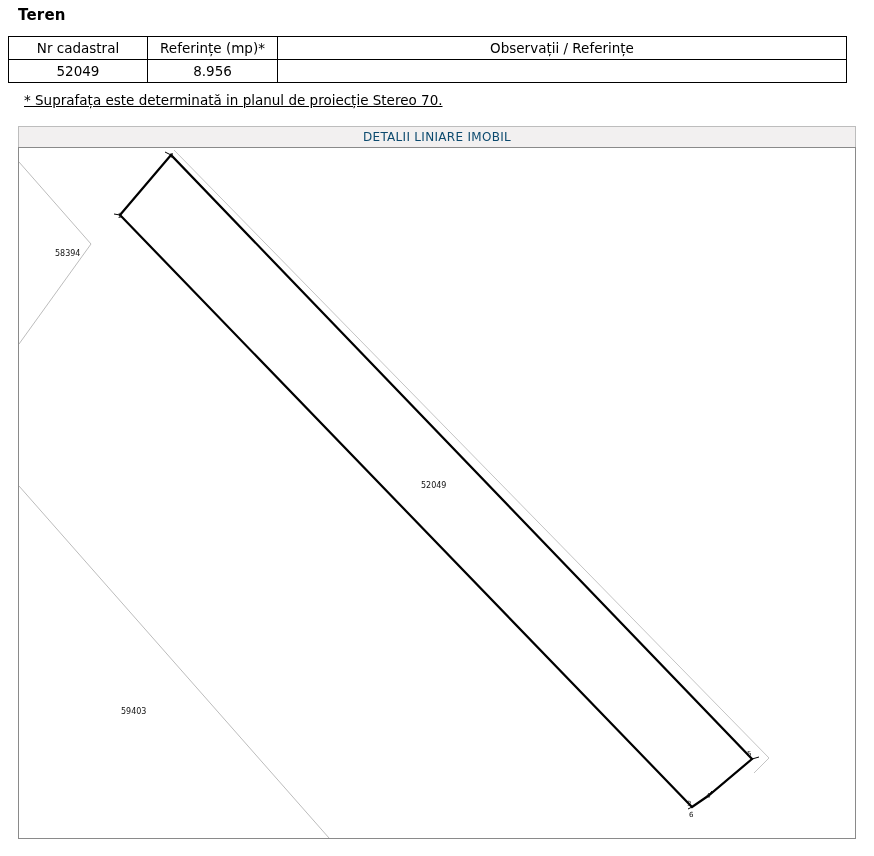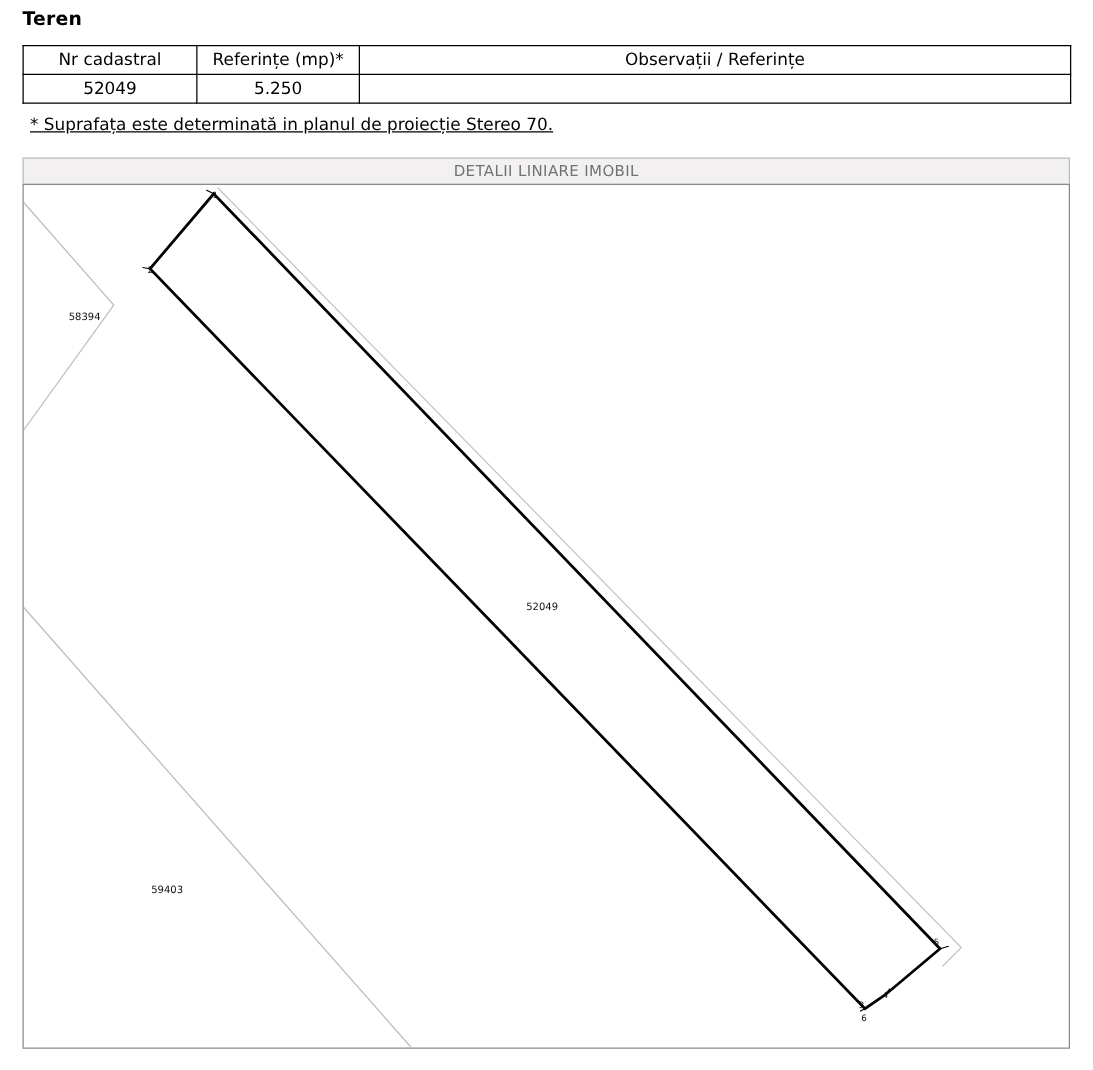--- a/index.html
+++ b/index.html
@@ -24,21 +24,21 @@
   .section-title {
     position: absolute;
     left: 18px;
     top: 6px;
     font-size: 15px;
     font-weight: bold;
     letter-spacing: 0.2px;
   }
   table.teren {
     position: absolute;
-    left: 18px;
+    left: 8px;
     top: 36px;
     width: 838px;
     border-collapse: collapse;
     table-layout: fixed;
   }
   table.teren th, table.teren td {
     border: 1px solid #000000;
     font-weight: normal;
     font-size: 13.5px;
     text-align: center;
@@ -58,21 +58,21 @@
   .map-header {
     position: absolute;
     left: 18px;
     top: 126px;
     width: 838px;
     height: 22px;
     background: #f2f0f0;
     border: 1px solid #bdbdbd;
     box-sizing: border-box;
     font-size: 12px;
-    color: #737373;
+    color: #0c4a6e;
     display: flex;
     align-items: center;
     justify-content: center;
     letter-spacing: 0.3px;
   }
   .map-frame {
     position: absolute;
     left: 18px;
     top: 147px;
     width: 838px;
@@ -112,21 +112,21 @@
     <thead>
       <tr>
         <th>Nr cadastral</th>
         <th>Referințe (mp)*</th>
         <th>Observații / Referințe</th>
       </tr>
     </thead>
     <tbody>
       <tr>
         <td>52049</td>
-        <td>5.250</td>
+        <td>8.956</td>
         <td></td>
       </tr>
     </tbody>
   </table>
 
   <div class="note">* Suprafața este determinată in planul de proiecție Stereo 70.</div>
 
   <div class="map-header">
     <span>DETALII LINIARE IMOBIL</span>
   </div>

